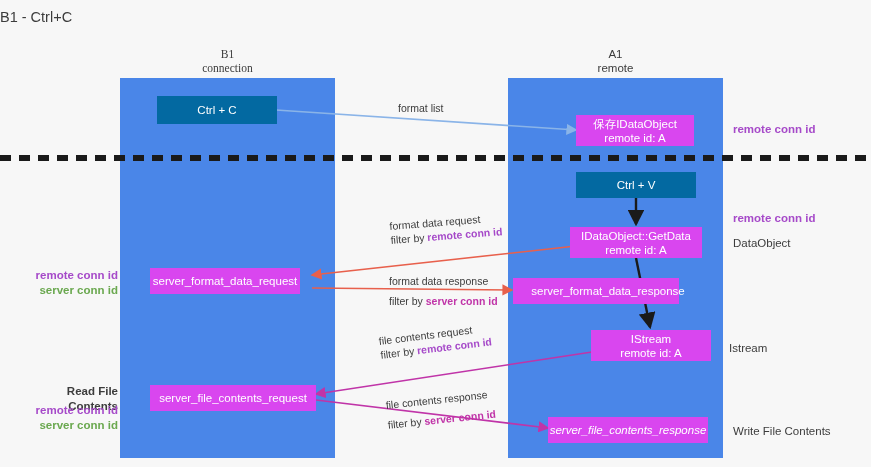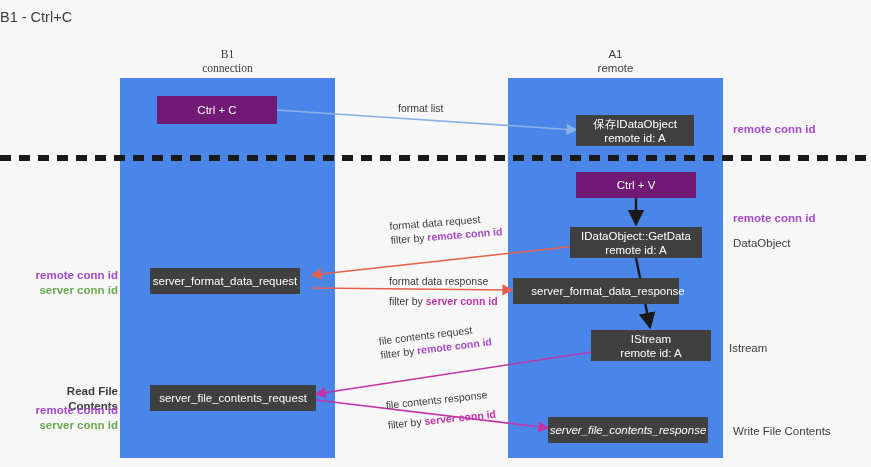--- a/index.html
+++ b/index.html
@@ -31,22 +31,22 @@
   
   .node{
     box-sizing:border-box;
     display:flex;align-items:center;justify-content:center;
     text-align:center;
     color:#ffffff;
     font-size:11.5px;line-height:14px;
     padding:2px 4px;
     white-space:pre-line;
   }
-  .green{background:#701a75;}
-  .orange{background:#404040;}
+  .green{background:#0369a1;}
+  .orange{background:#d946ef;}
 
   
   .side{font-size:11.5px;line-height:15px;}
   .side-dark{color:#3c3c3c;}
   .purple{color:#a64ac9;font-weight:bold;}
   .green-t{color:#6aa84f;font-weight:bold;}
   .magenta{color:#c034a8;font-weight:bold;}
 
   
   .cap{

